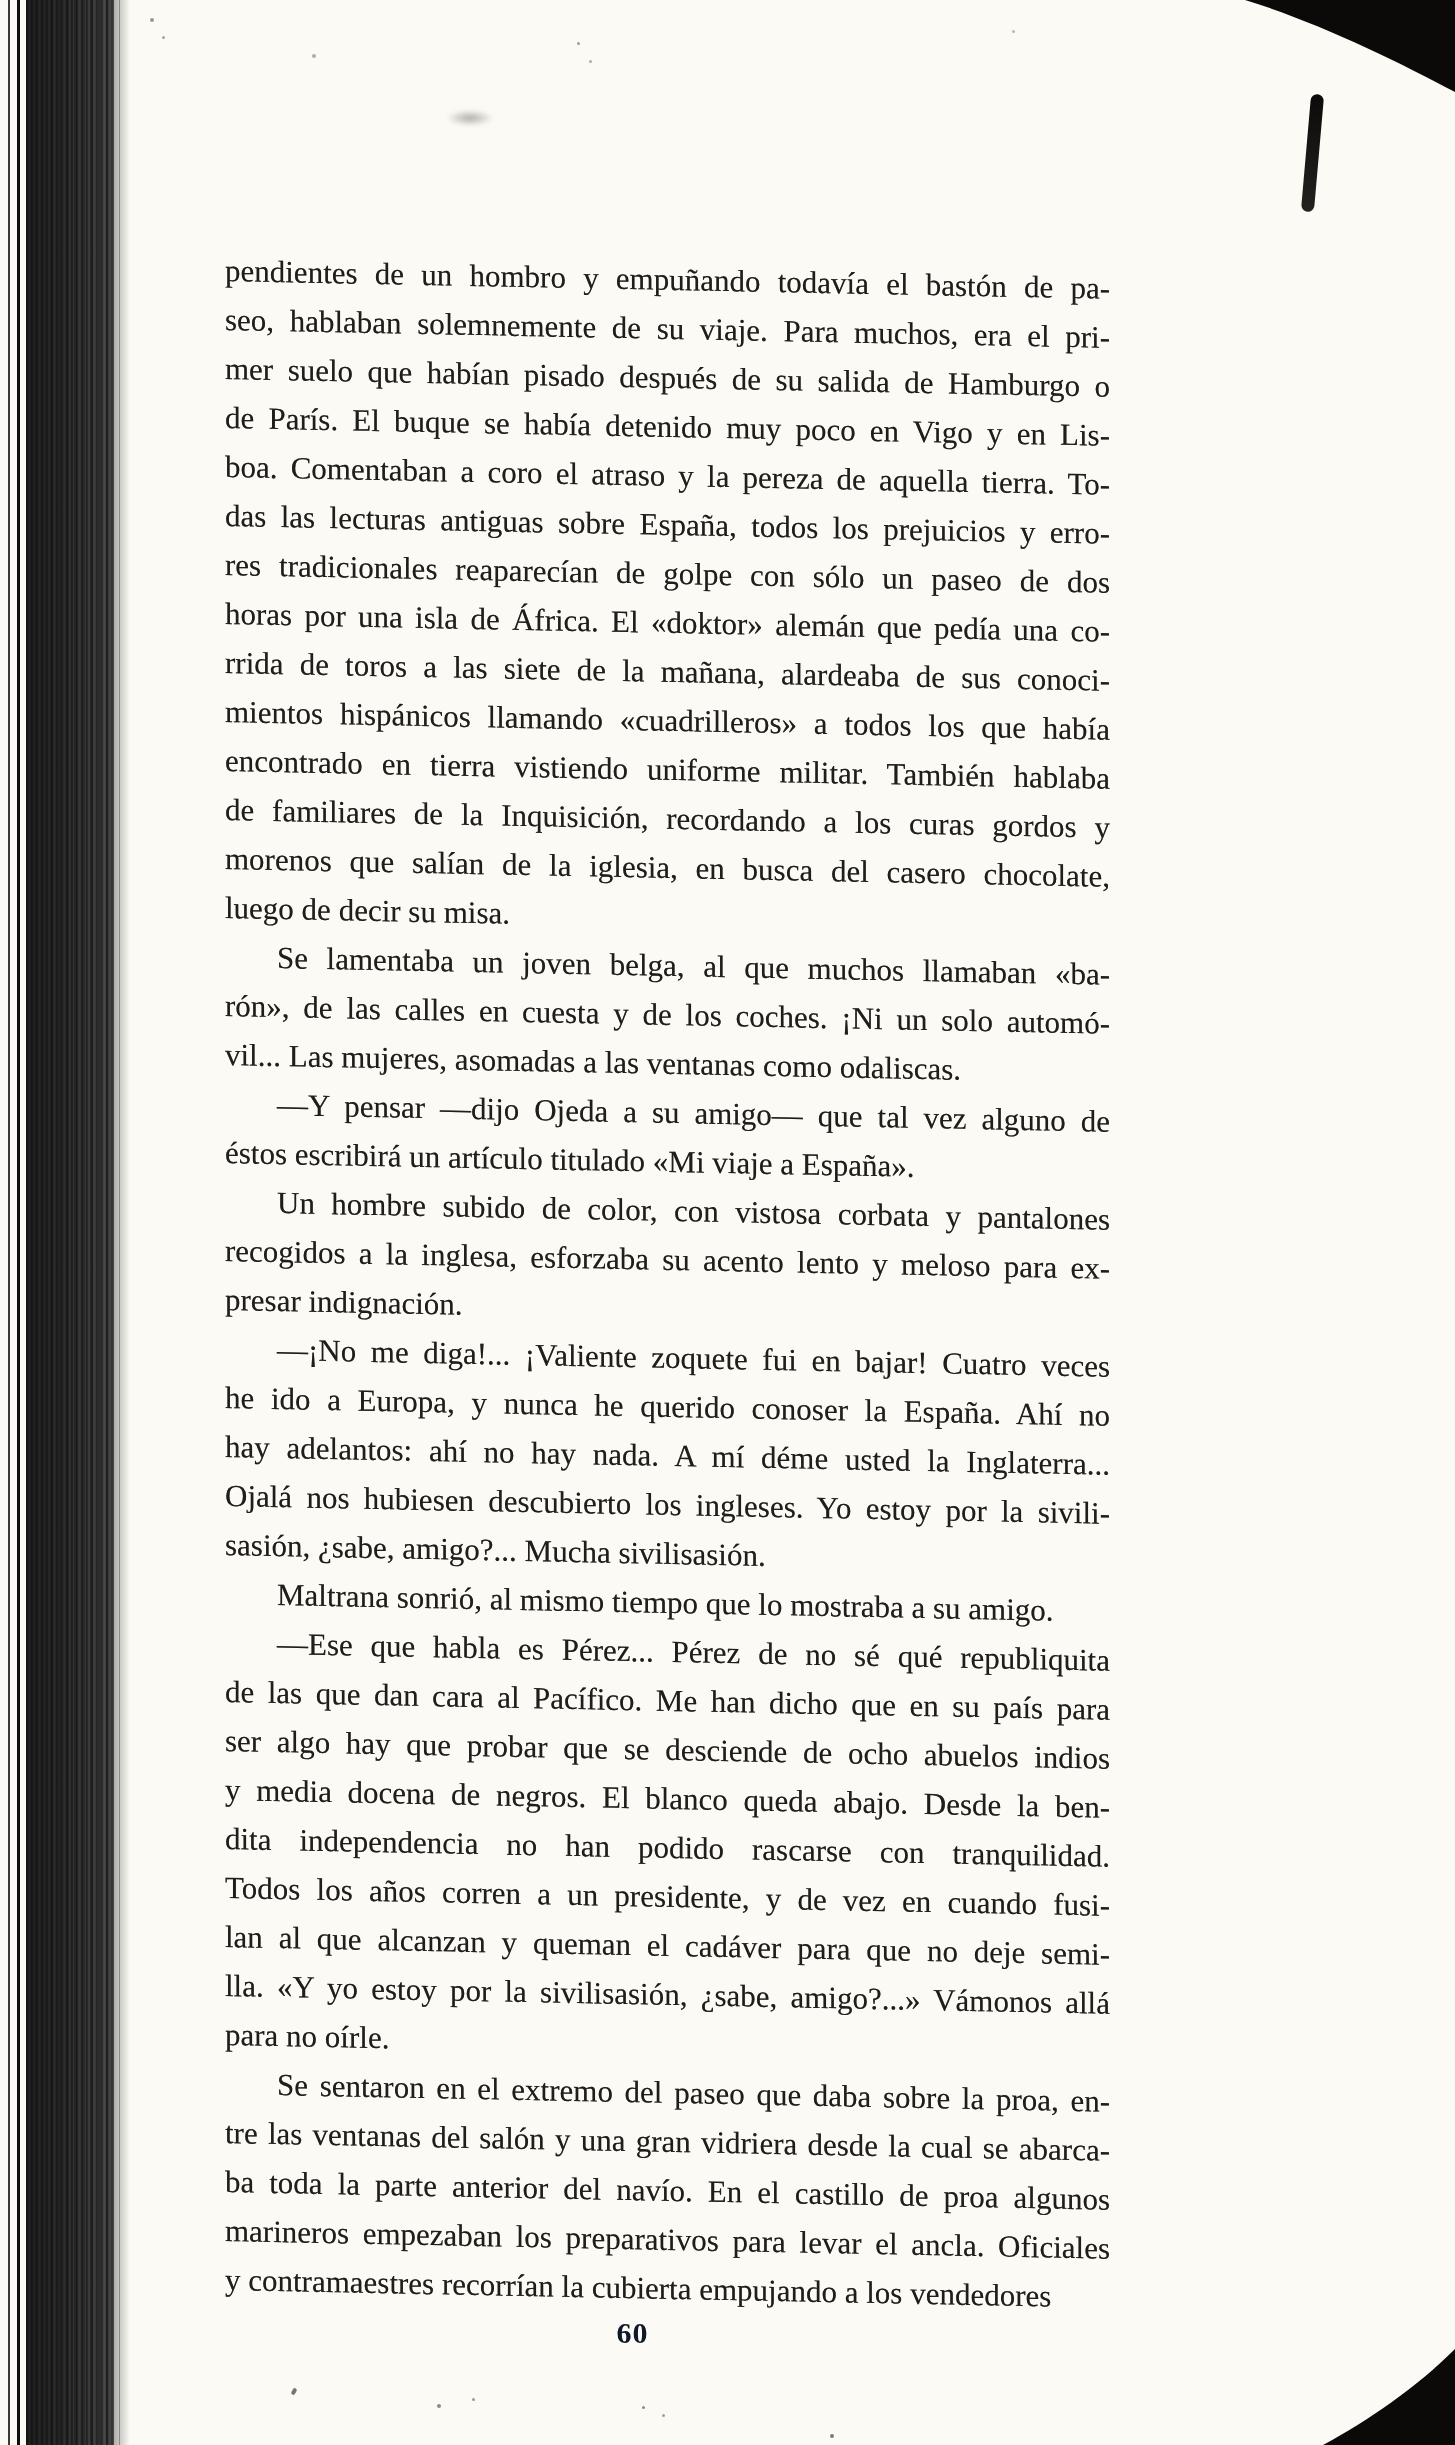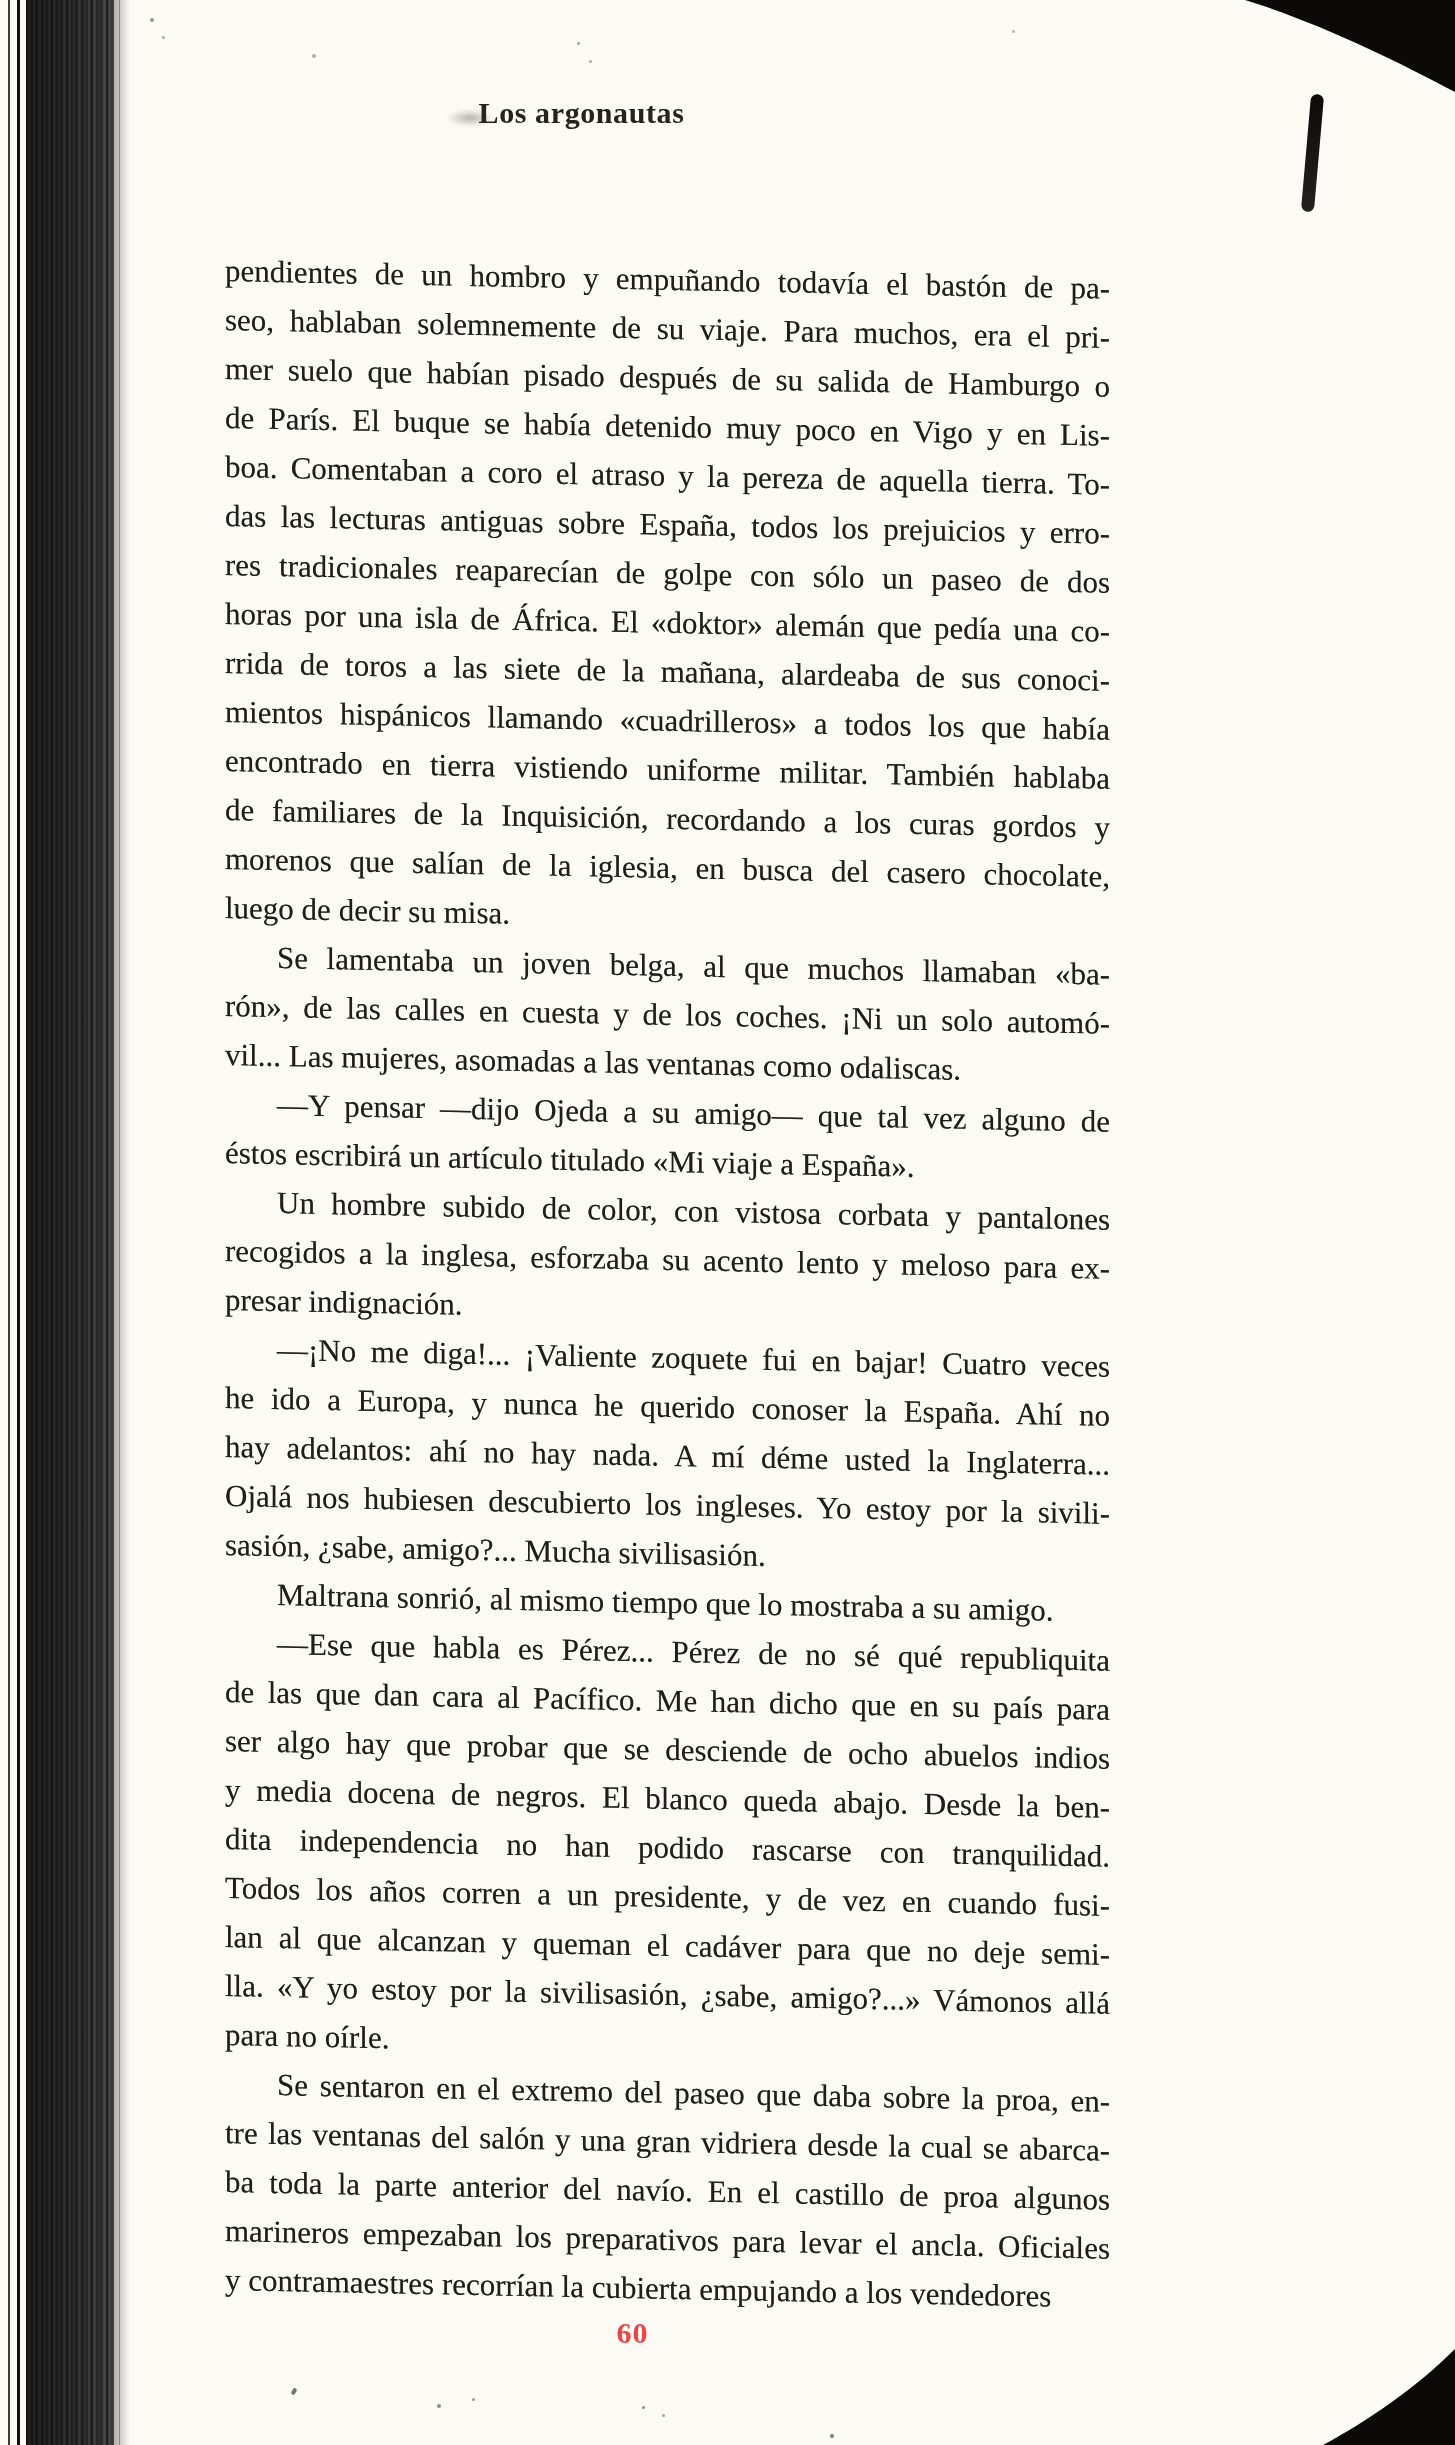--- a/index.html
+++ b/index.html
@@ -72,21 +72,21 @@
   }
   .line.fill{
     text-align-last:justify;
     -moz-text-align-last:justify;
   }
   .line.indent{text-indent:52px;}
 
   
   .page-number{
     position:absolute;top:2316px;left:225px;width:885px;
-    text-align:center;font-size:30px;font-weight:700;color:#ef4444;
+    text-align:center;font-size:30px;font-weight:700;color:#0f172a;
     letter-spacing:1px;
   }
   .page-number .shift{position:relative;left:-35px;}
 
   
   .speck{
     position:absolute;border-radius:50%;
   }
 </style>
 </head>
@@ -102,23 +102,20 @@
 
   <svg class="corner tr" viewBox="0 0 210 110" preserveAspectRatio="none">
     <path d="M0 0 L210 0 L210 92 C150 60 72 22 0 0 Z" fill="#0b0a09"></path>
   </svg>
   <div class="edge-strip"></div>
   <svg class="corner br" viewBox="0 0 132 96" preserveAspectRatio="none">
     <path d="M132 0 C94 38 45 72 0 96 L132 96 Z" fill="#0b0a09"></path>
   </svg>
 
   <div class="smudge"></div>
-  <div class="running-head">
-    <span class="shift">Los argonautas</span>
-  </div>
 
   <div class="text-block">
       <div class="paragraph">
         <div class="line fill">pendientes de un hombro y empuñando todavía el bastón de pa-</div>
         <div class="line fill">seo, hablaban solemnemente de su viaje. Para muchos, era el pri-</div>
         <div class="line fill">mer suelo que habían pisado después de su salida de Hamburgo o</div>
         <div class="line fill">de París. El buque se había detenido muy poco en Vigo y en Lis-</div>
         <div class="line fill">boa. Comentaban a coro el atraso y la pereza de aquella tierra. To-</div>
         <div class="line fill">das las lecturas antiguas sobre España, todos los prejuicios y erro-</div>
         <div class="line fill">res tradicionales reaparecían de golpe con sólo un paseo de dos</div>

